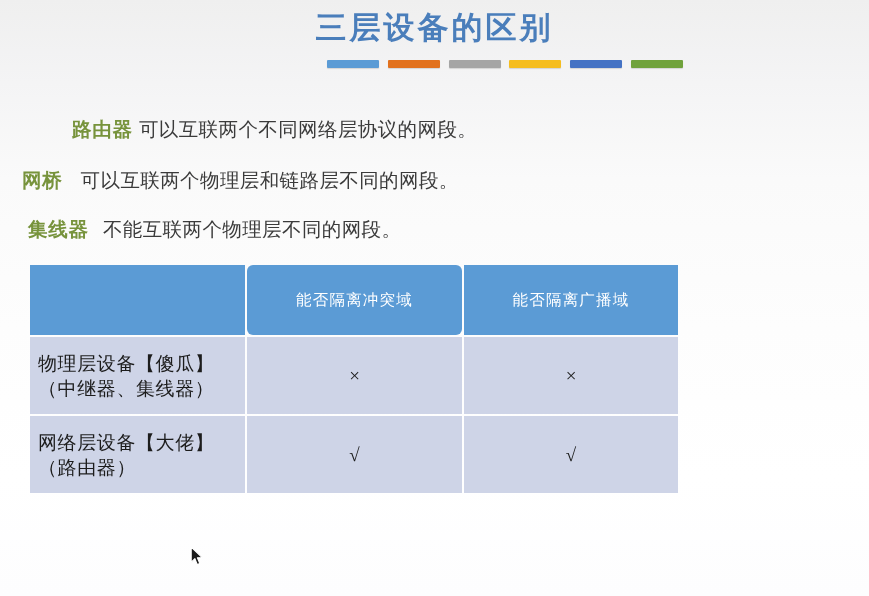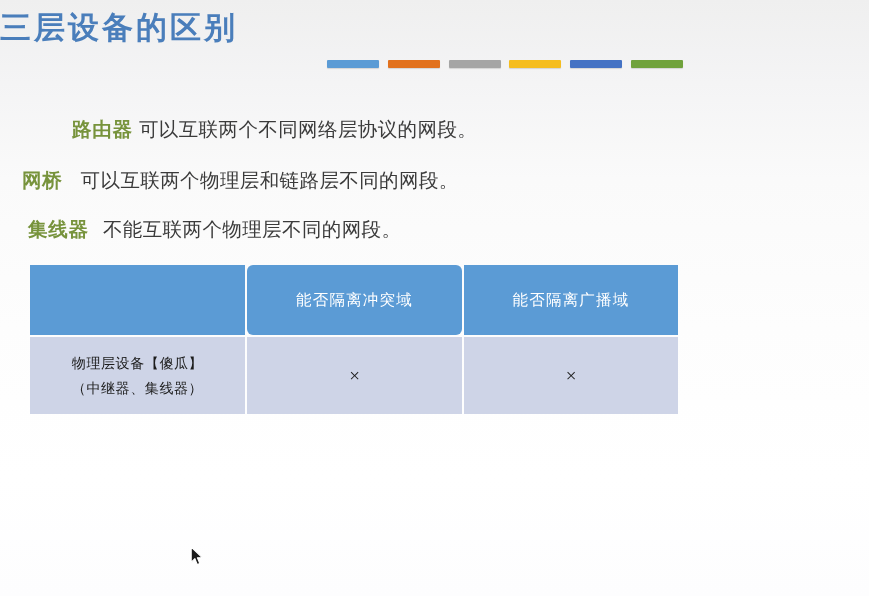--- a/index.html
+++ b/index.html
@@ -52,21 +52,21 @@
     letter-spacing: 1px;
     opacity: 0.95;
   }
 
   
   #title-block {
     position: absolute;
     left: 0;
     top: 8px;
     width: 869px;
-    text-align: left;
+    text-align: center;
   }
   #slide-title {
     font-family: "Liberation Serif", "DejaVu Serif", serif;
     font-size: 31px;
     font-weight: bold;
     color: #4a7ebb;
     letter-spacing: 3px;
     line-height: 40px;
   }
 
@@ -141,22 +141,21 @@
     border: 0;
     height: 75px;
     vertical-align: middle;
     font-family: "Liberation Serif", "DejaVu Serif", serif;
     color: #1c1c1c;
   }
   tr.row-odd td  { background: #ced4e7; }
   tr.row-even td { background: #e7ebf6; }
 
   td.label-cell {
-    text-align: center;
-    font-size: 14px;
+    font-size: 19px;
     line-height: 25px;
     letter-spacing: 0.6px;
     padding: 0 8px;
   }
   td.mark-cell {
     text-align: center;
     font-size: 19px;
     font-family: "DejaVu Sans", sans-serif;
     color: #202020;
   }
@@ -217,20 +216,28 @@
     </thead>
     <tbody>
       <tr class="row-odd">
         <td class="label-cell">
           <div>物理层设备【傻瓜】</div>
           <div>（中继器、集线器）</div>
         </td>
         <td class="mark-cell">×</td>
         <td class="mark-cell">×</td>
       </tr>
+      <tr class="row-odd">
+        <td class="label-cell">
+          <div>网络层设备【大佬】</div>
+          <div>（路由器）</div>
+        </td>
+        <td class="mark-cell">√</td>
+        <td class="mark-cell">√</td>
+      </tr>
     </tbody>
   </table>
 
   <svg id="mouse-cursor" viewBox="0 0 14 20" xmlns="http://www.w3.org/2000/svg" style="left: 190px; top: 546px;">
     <path d="M1.2 1.0 L1.2 16.2 L4.9 12.7 L7.3 18.6 L9.8 17.5 L7.4 11.8 L12.2 11.6 Z" fill="#1a1a1a" stroke="#ffffff" stroke-width="1.1" stroke-linejoin="round"></path>
   </svg>
 
 </div>
 
 </body></html>

